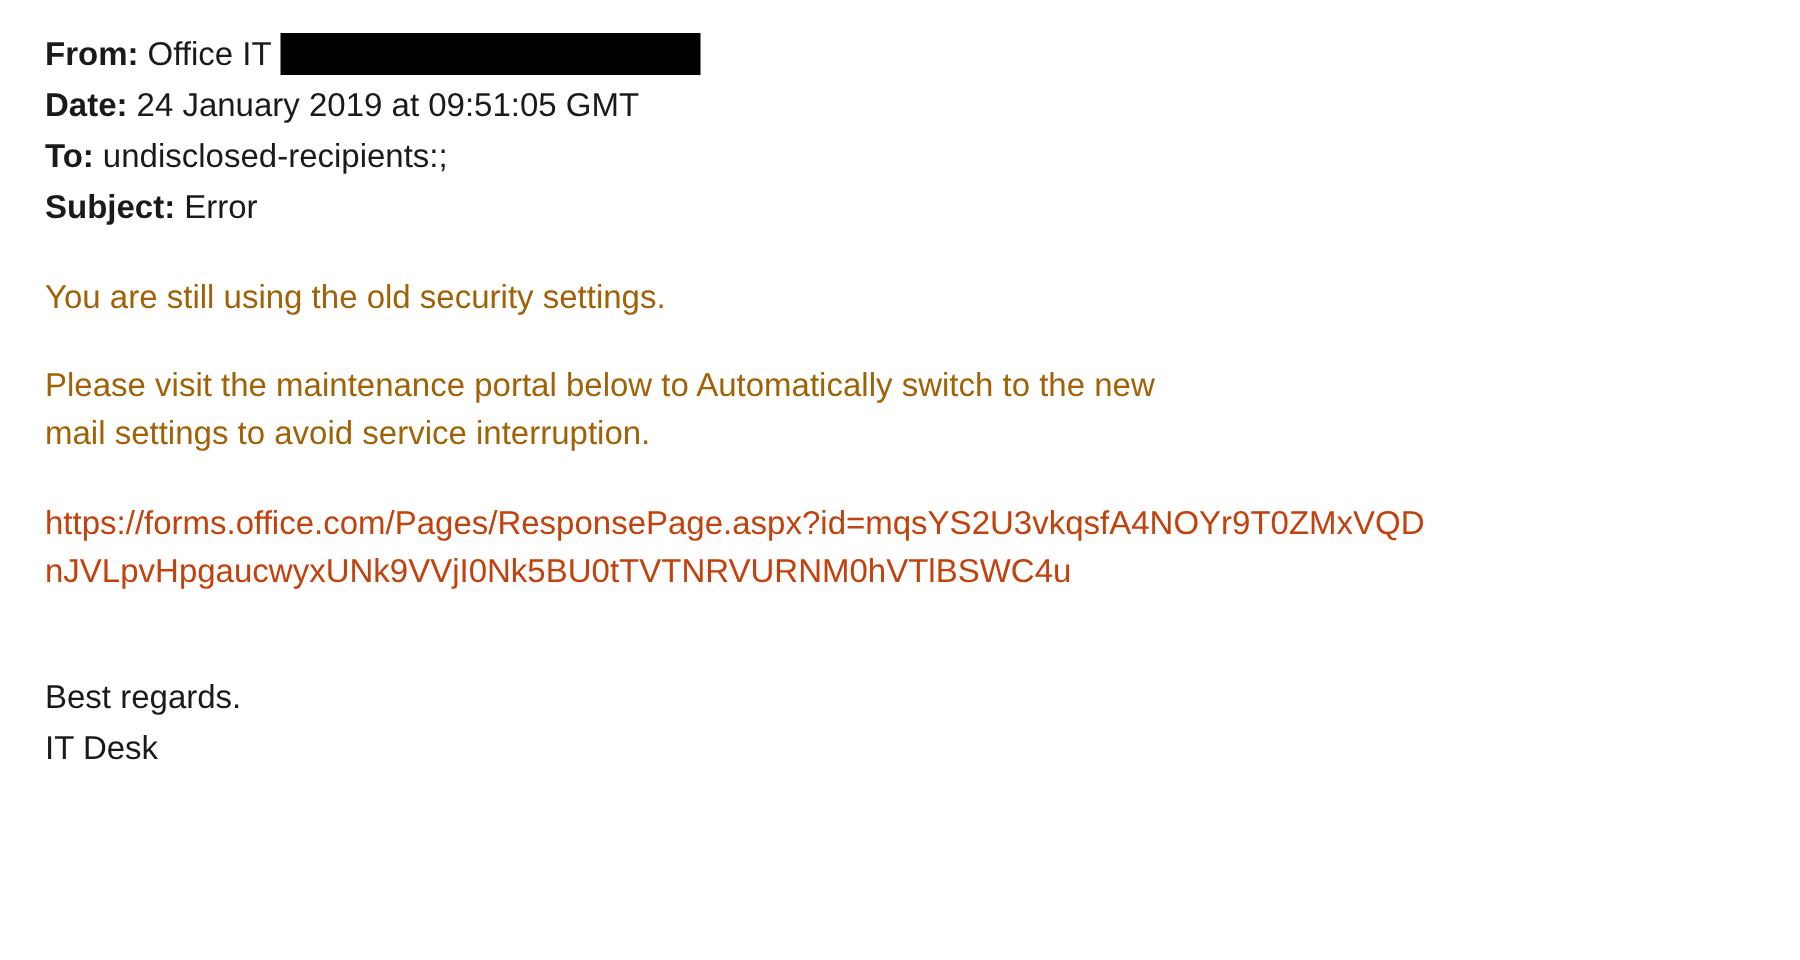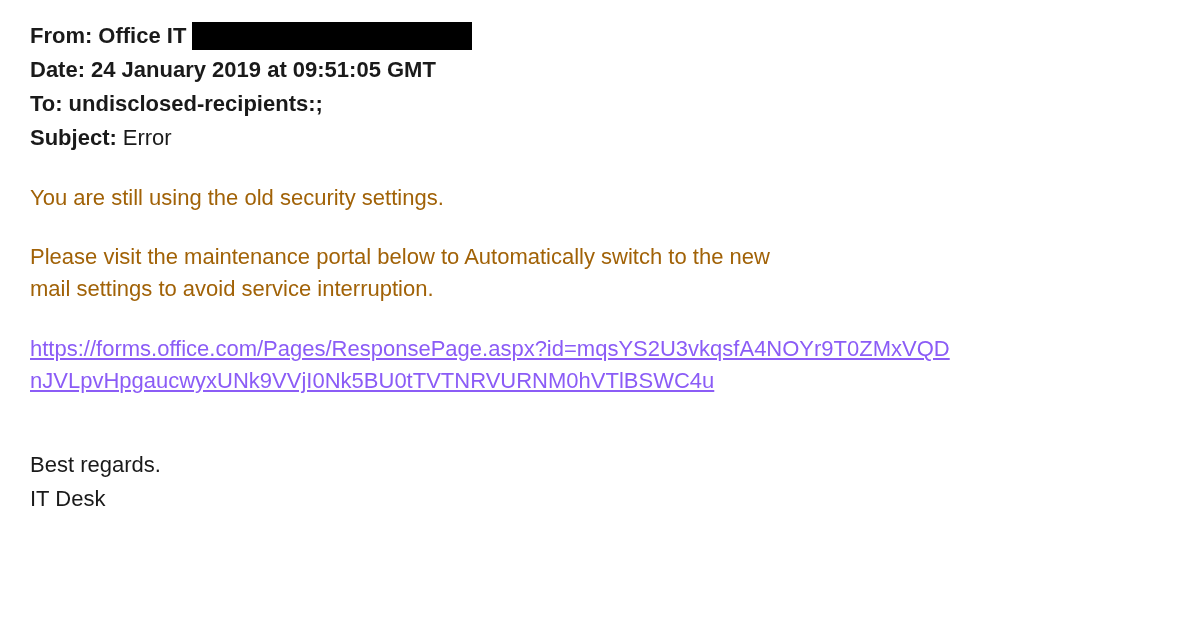--- a/index.html
+++ b/index.html
@@ -21,21 +21,21 @@
       margin-bottom: 2px;
       display: flex;
       align-items: flex-start;
       flex-wrap: wrap;
     }
     .label {
       font-weight: bold;
       margin-right: 6px;
     }
     .value {
-      font-weight: bold;
+      font-weight: normal;
     }
     .from-row {
       display: flex;
       align-items: center;
     }
     .redaction {
       display: inline-block;
       background: #000000;
       width: 280px;
       height: 28px;
@@ -43,22 +43,21 @@
       vertical-align: middle;
     }
     .headers {
       margin-bottom: 28px;
     }
     .body-paragraph {
       margin-bottom: 28px;
       color: #a16207;
     }
     .link {
-      color: #8b5cf6;
-      text-decoration: underline;
+      color: #c2410c;
       word-break: break-all;
       display: inline;
       cursor: pointer;
     }
     .link-container {
       margin-bottom: 52px;
       max-width: 920px;
     }
     .signature-line {
       margin-bottom: 2px;

